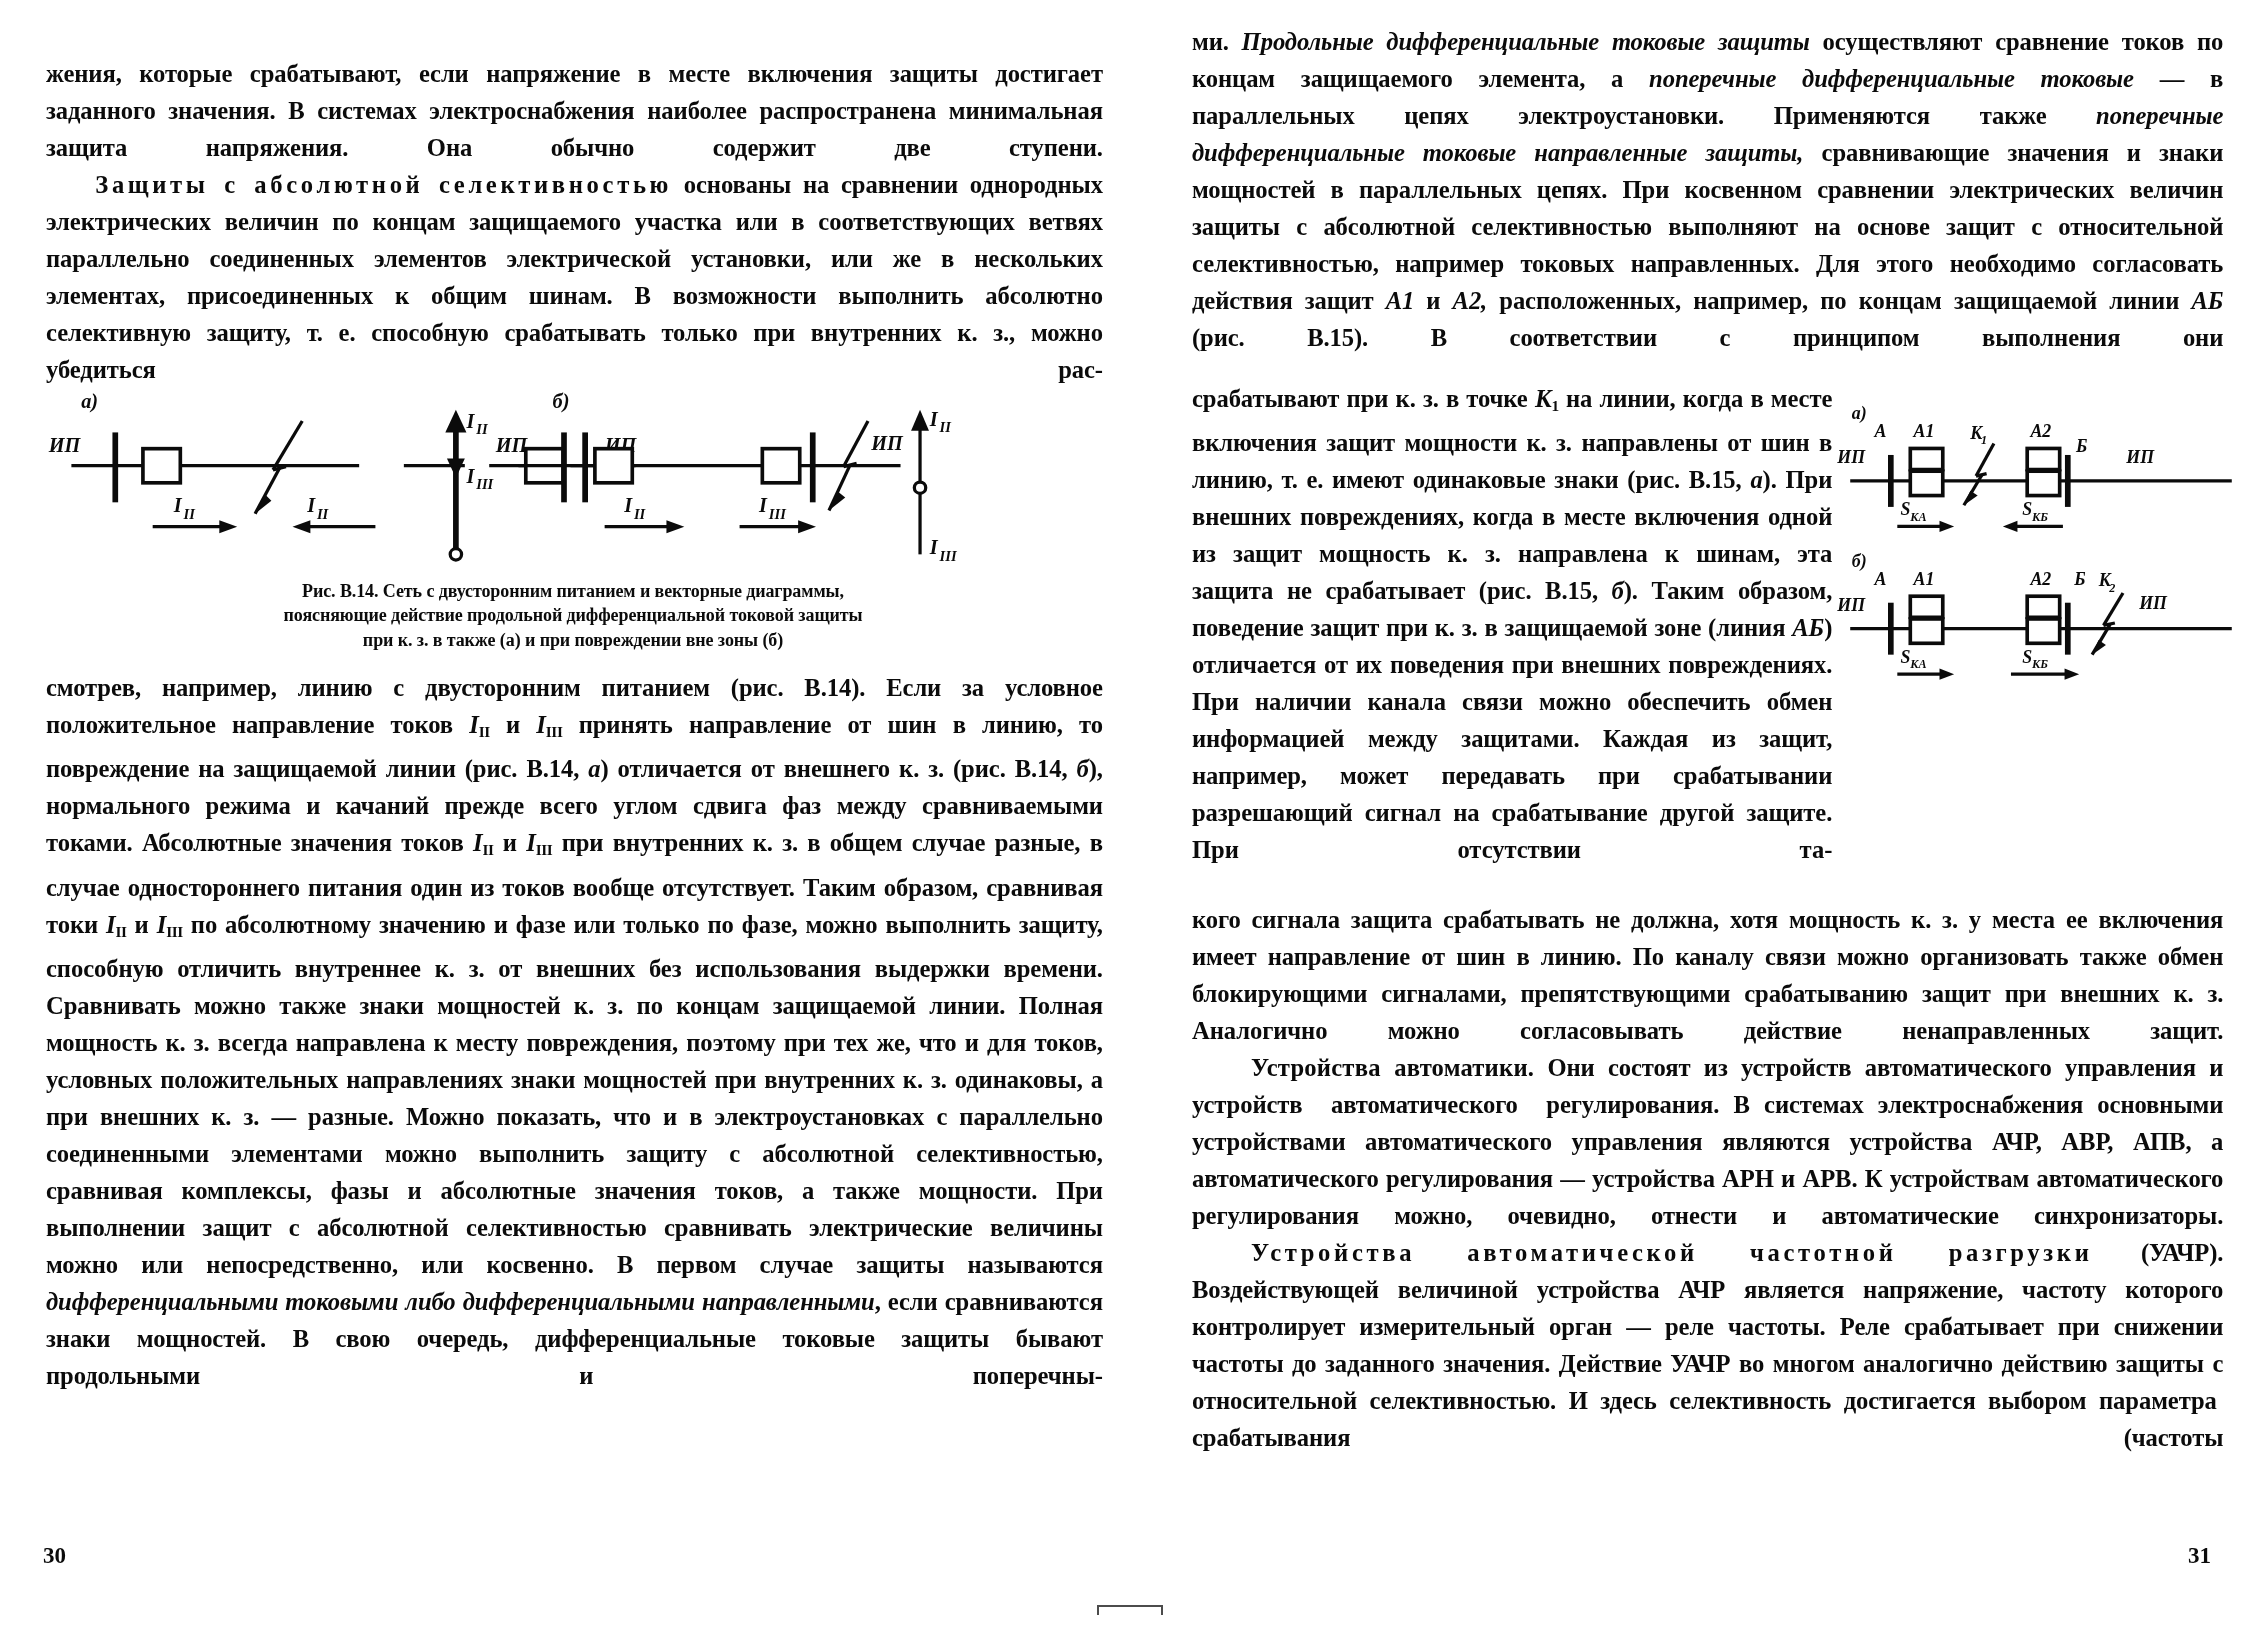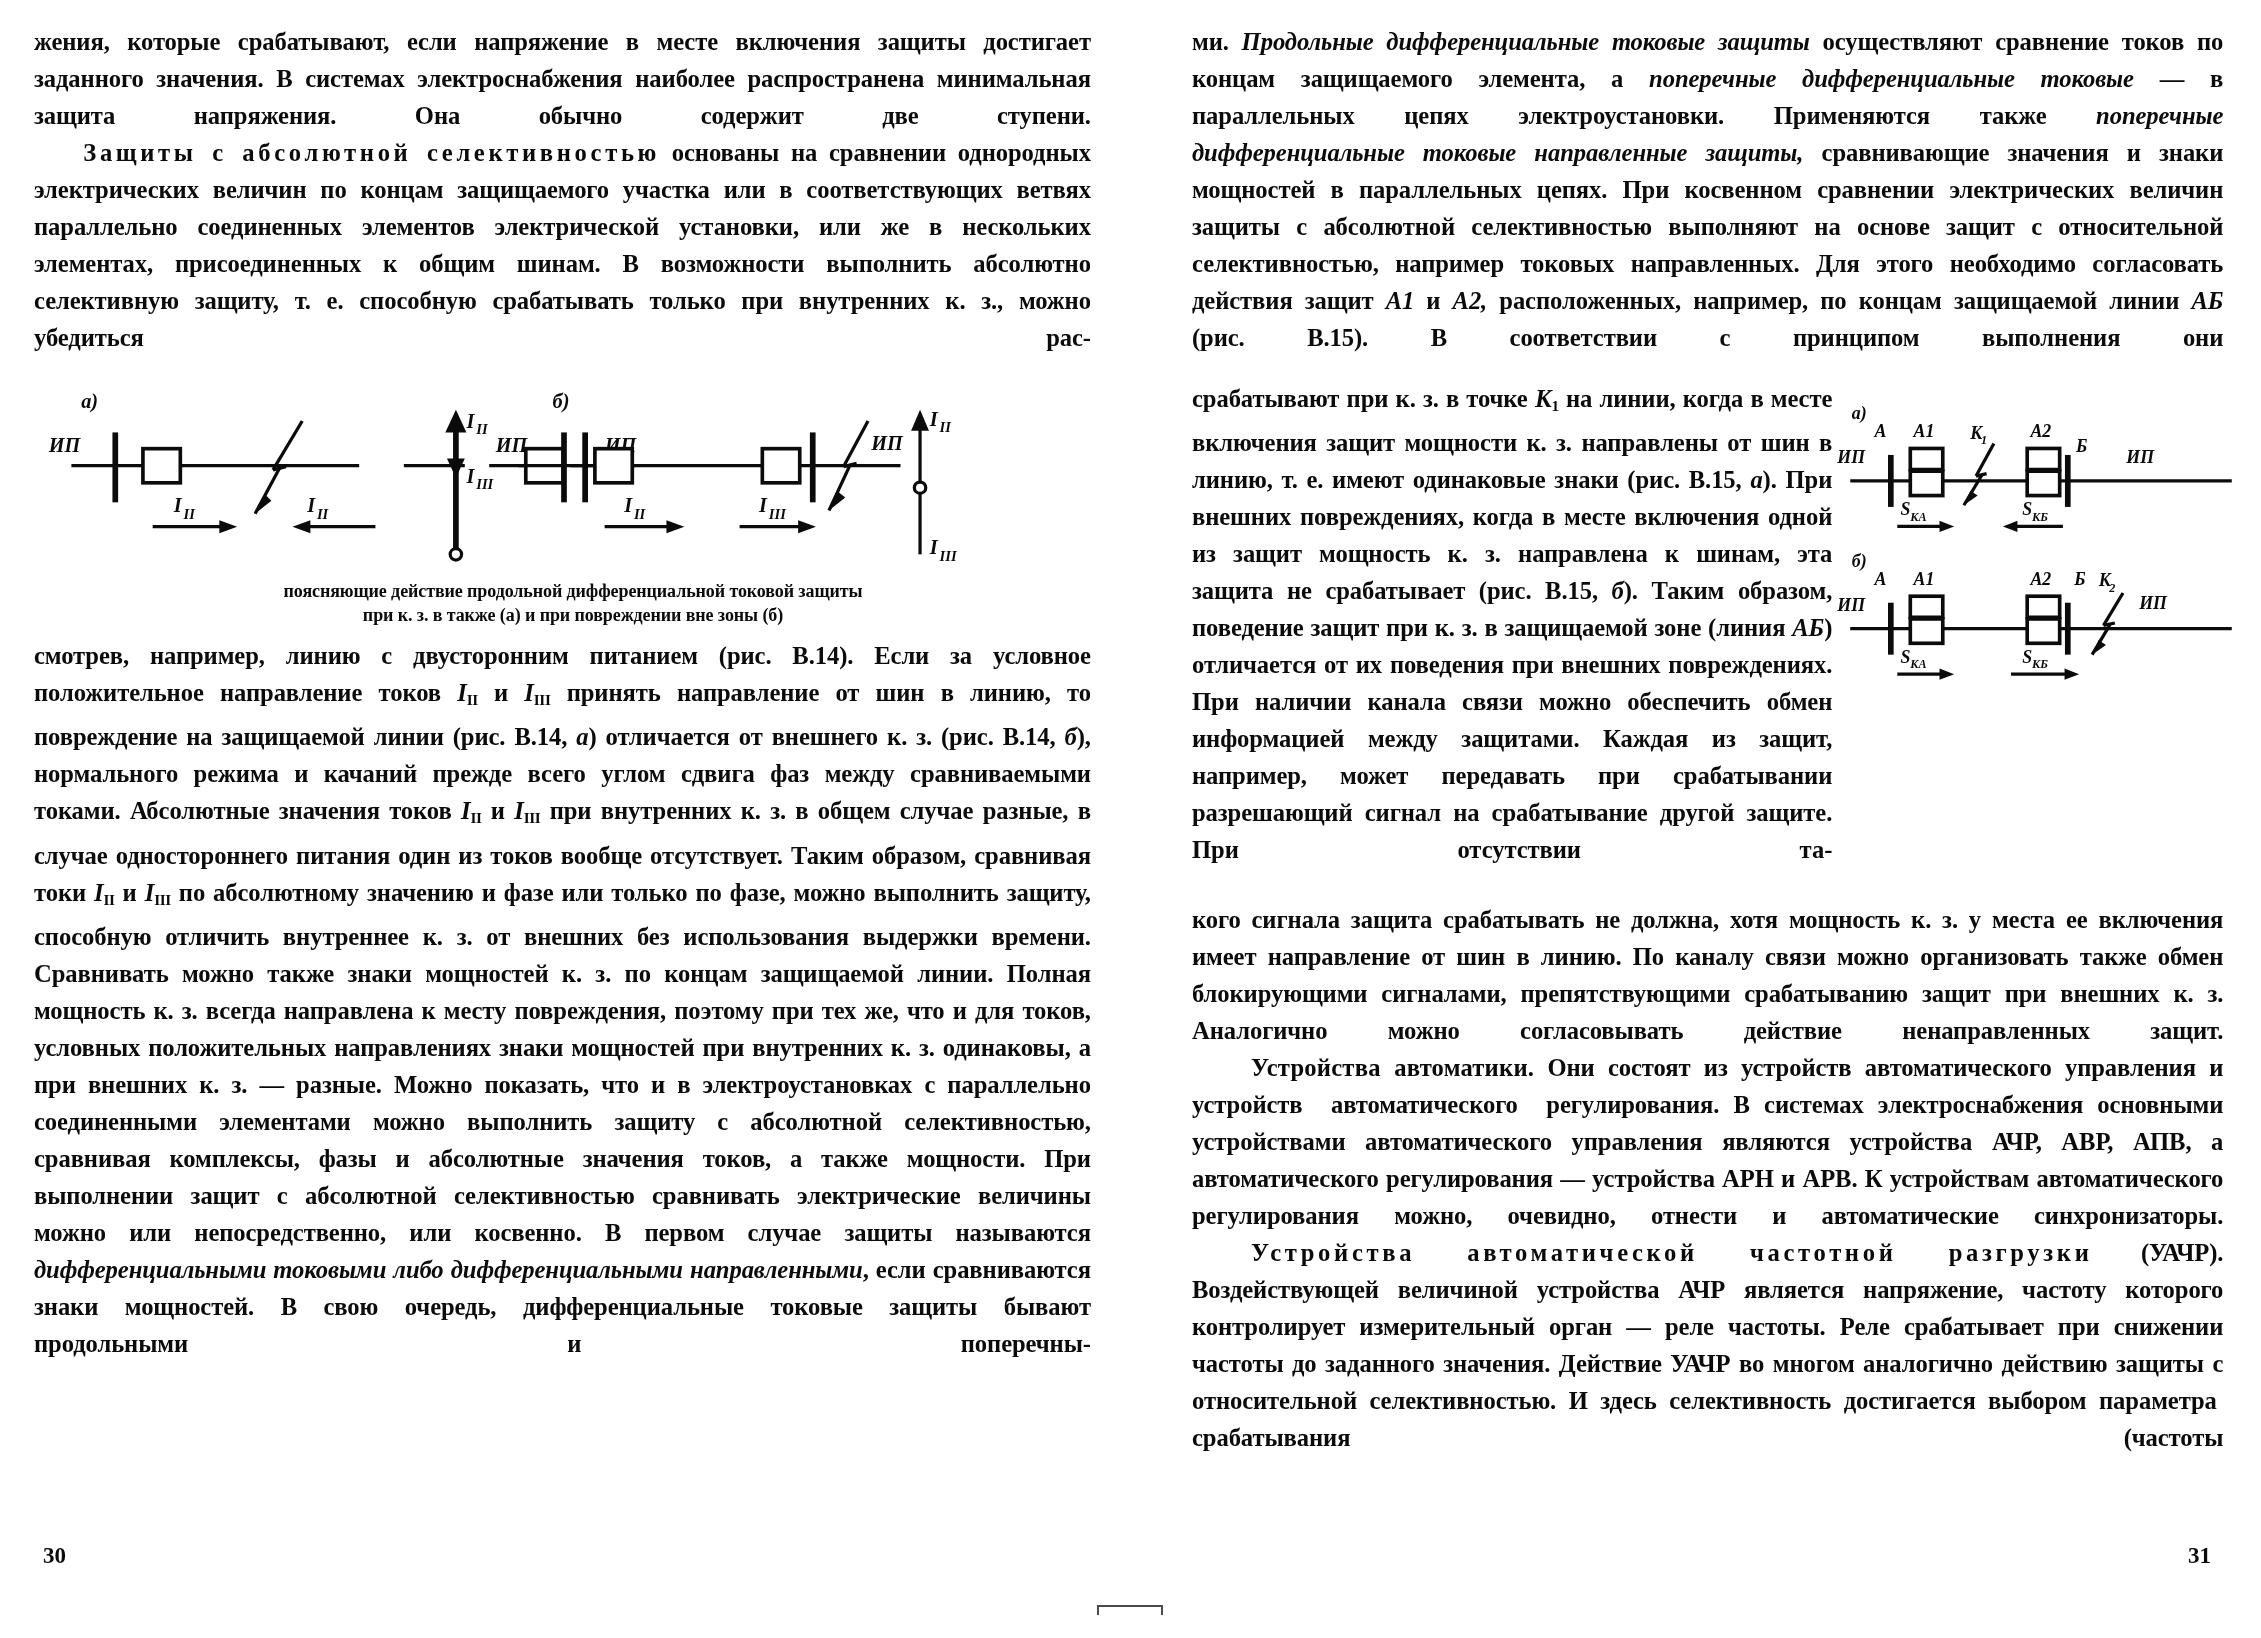--- a/index.html
+++ b/index.html
@@ -5,21 +5,21 @@
   html,body{margin:0;padding:0;background:#fff;}
   body{
     width:2261px;height:1639px;position:relative;overflow:hidden;
     font-family:"Liberation Serif","DejaVu Serif",serif;
     color:#0b0b0b;
   }
   .page{position:absolute;inset:0;}
 
   
   .col{position:absolute;top:23px;width:1073px;}
-  .col-left{left:34px;}
+  .col-left{left:46px;margin-top:32px;}
   .col-right{left:1192px;width:1047px;}
 
   p{
     margin:0;
     font-size:25px;
     line-height:37px;
     text-align:justify;
     text-align-last:justify;
     word-spacing:0.02em;
     letter-spacing:-0.1px;
@@ -163,20 +163,21 @@
         <circle cx="484" cy="130" r="7" fill="#fff" stroke="#0b0b0b" stroke-width="4"></circle>
         <text class="lbl" x="496" y="54">I</text>
         <text class="lbls" x="508" y="62">II</text>
         <text class="lbl" x="496" y="212">I</text>
         <text class="lbls" x="508" y="220">III</text>
       </g>
     </svg>
   </div>
 
   <div class="cap cap14">
+    <div>Рис. В.14. Сеть с двусторонним питанием  и векторные диаграммы,</div>
     <div>поясняющие действие продольной дифференциальной токовой защиты</div>
     <div>при к. з. в также (а) и при повреждении вне зоны (б)</div>
   </div>
 
   <div class="col col-right">
     <p>ми. <em>Продольные дифференциальные токовые защиты</em> осуществляют сравнение токов по концам защищаемого элемента, а <em>поперечные дифференциальные токовые</em> — в параллельных цепях электроустановки. Применяются также <em>поперечные дифференциальные токовые направленные защиты,</em> сравнивающие значения и знаки мощностей в параллельных цепях. При косвенном сравнении электрических величин защиты с абсолютной селективностью выполняют на основе защит с относительной селективностью, например токовых направленных. Для этого необходимо согласовать действия защит <em>А1</em> и <em>А2,</em> расположенных, например, по концам защищаемой линии <em>АБ</em> (рис.&nbsp;В.15). В соответствии с принципом выполнения они</p>
   </div>
 
   <div class="rwrap">
     <p>срабатывают при к.&nbsp;з. в точке <var>К</var><sub>1</sub> на линии, когда в месте включения защит мощности к.&nbsp;з. направлены от шин в линию, т.&nbsp;е. имеют одинаковые знаки (рис.&nbsp;В.15, <em>а</em>). При внешних повреждениях, когда в месте включения одной из защит мощность к.&nbsp;з. направлена к шинам, эта защита не срабатывает (рис.&nbsp;В.15, <em>б</em>). Таким образом, поведение защит при к.&nbsp;з. в защищаемой зоне (линия <em>АБ</em>) отличается от их поведения при внешних повреждениях. При наличии канала связи можно обеспечить обмен информацией между защитами. Каждая из защит, например, может передавать при срабатывании разрешающий сигнал на срабатывание другой защите. При отсутствии та-</p>

